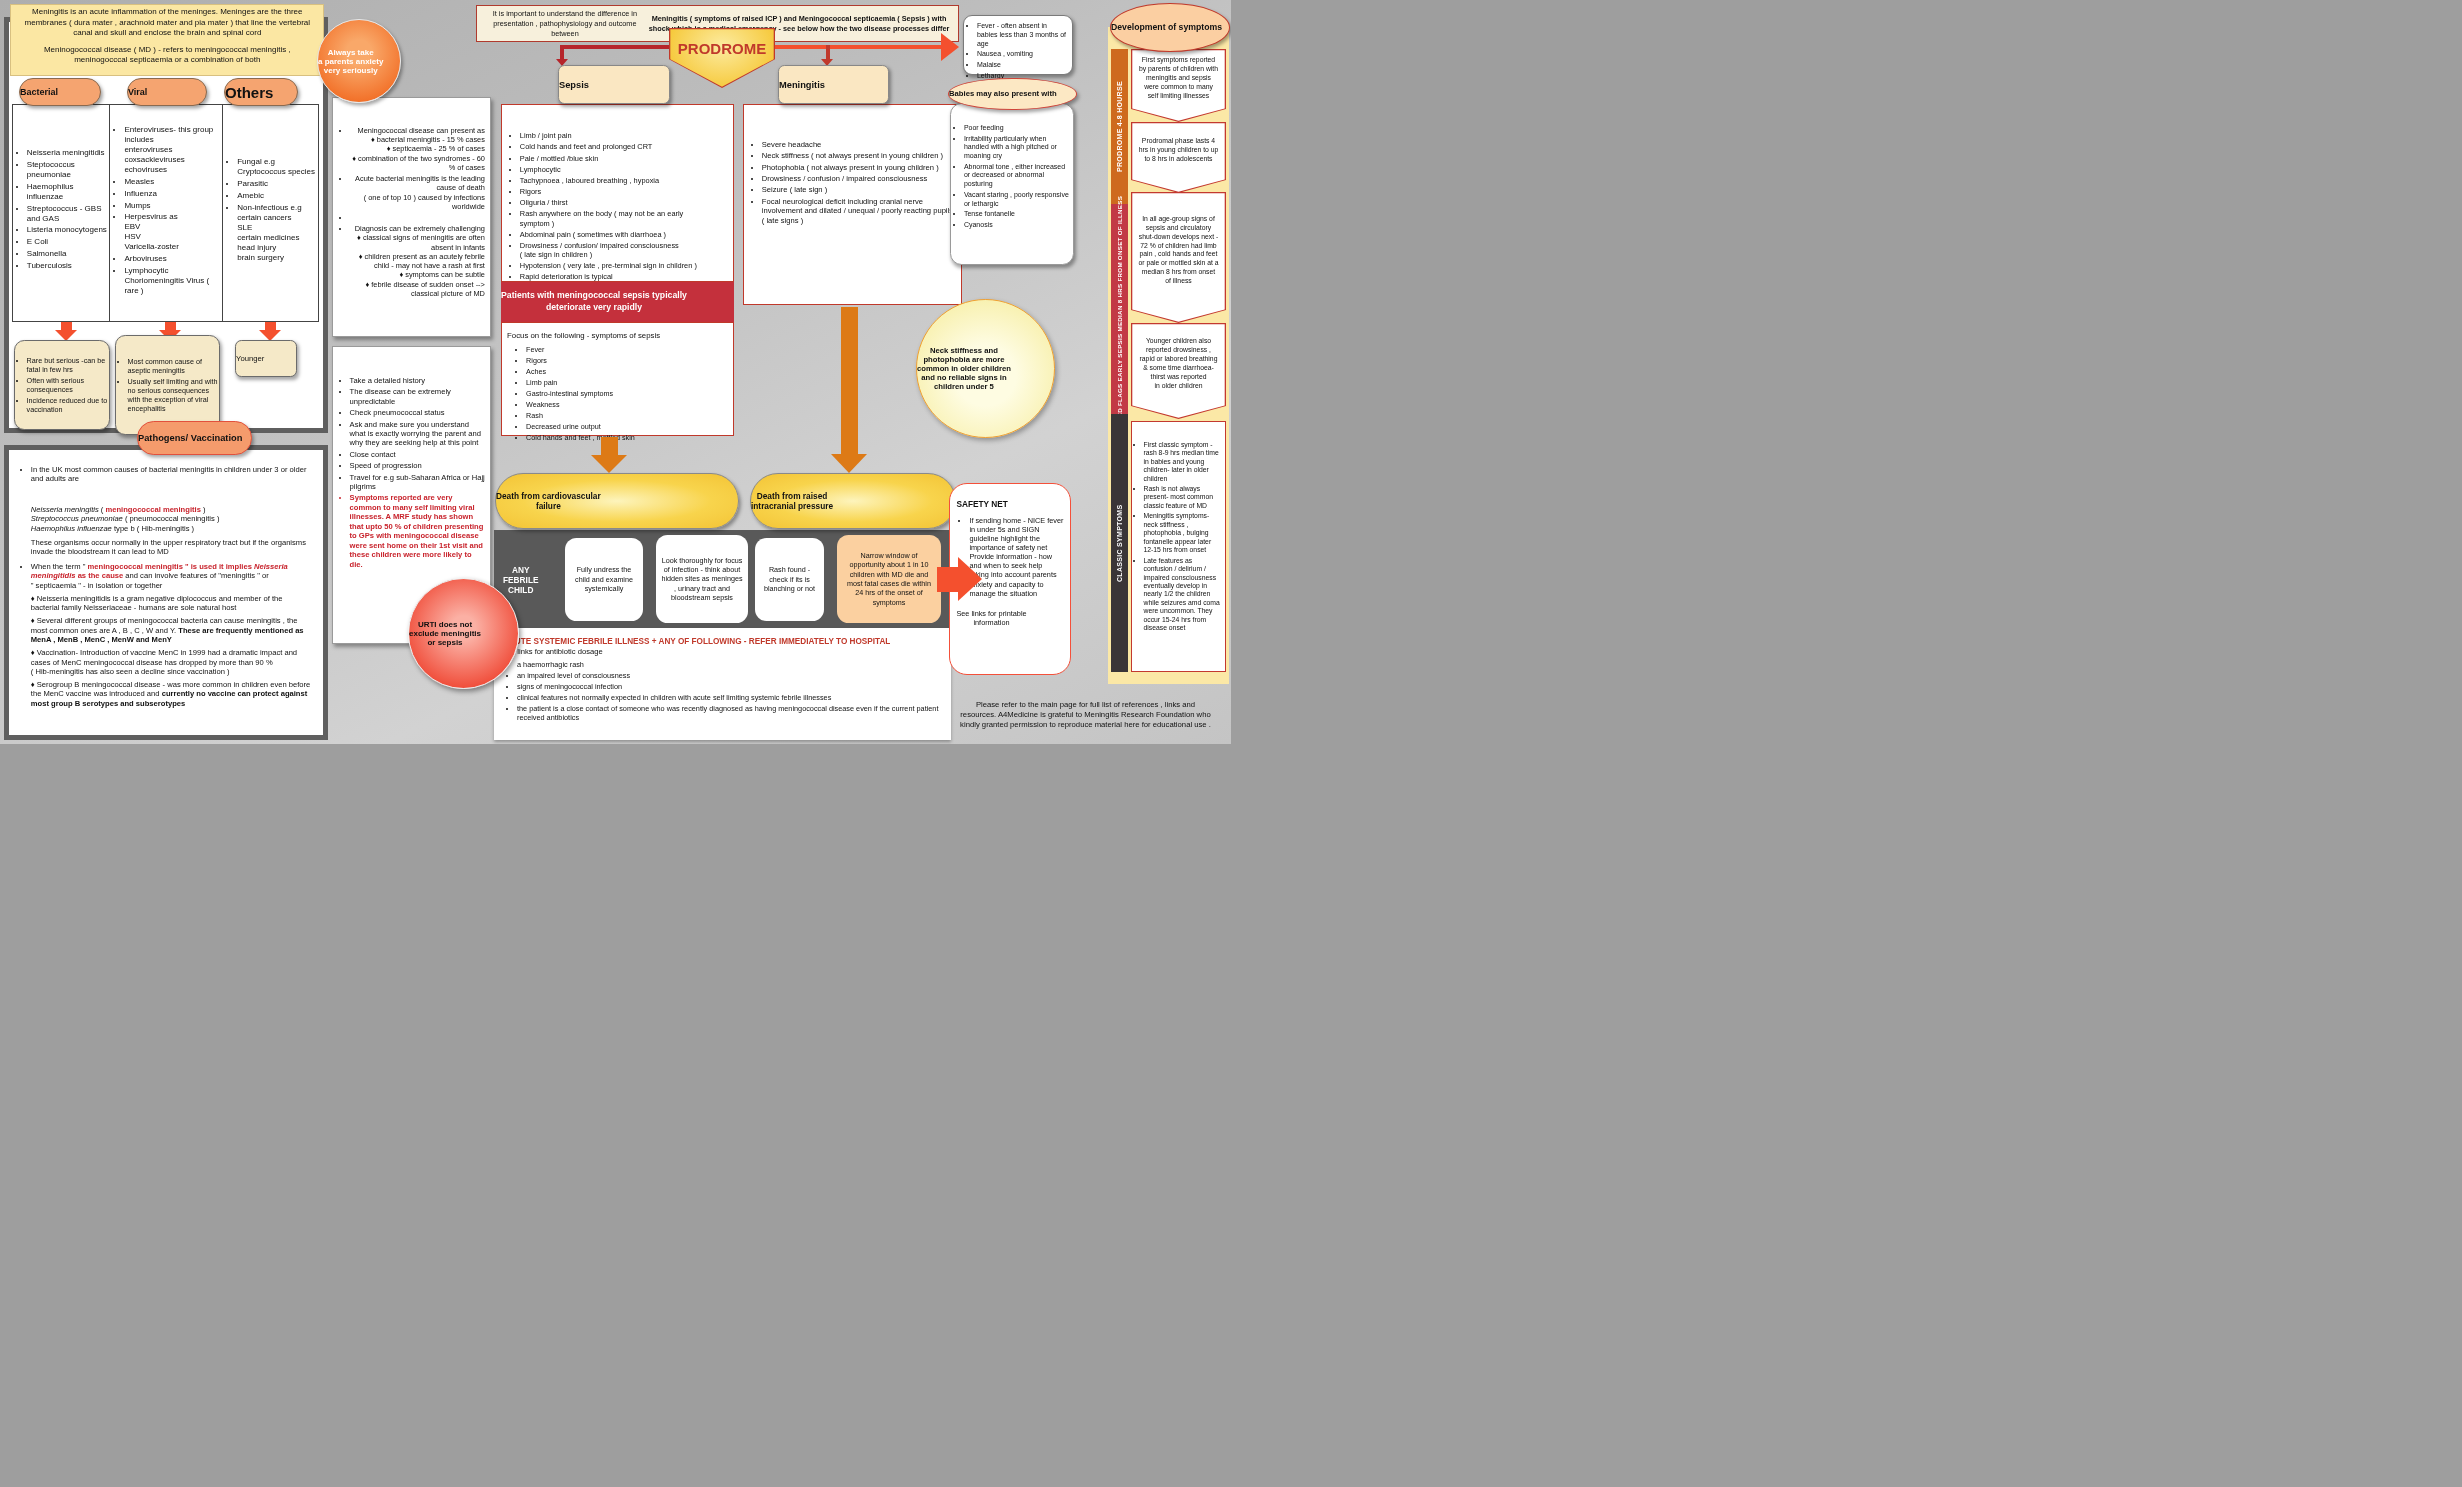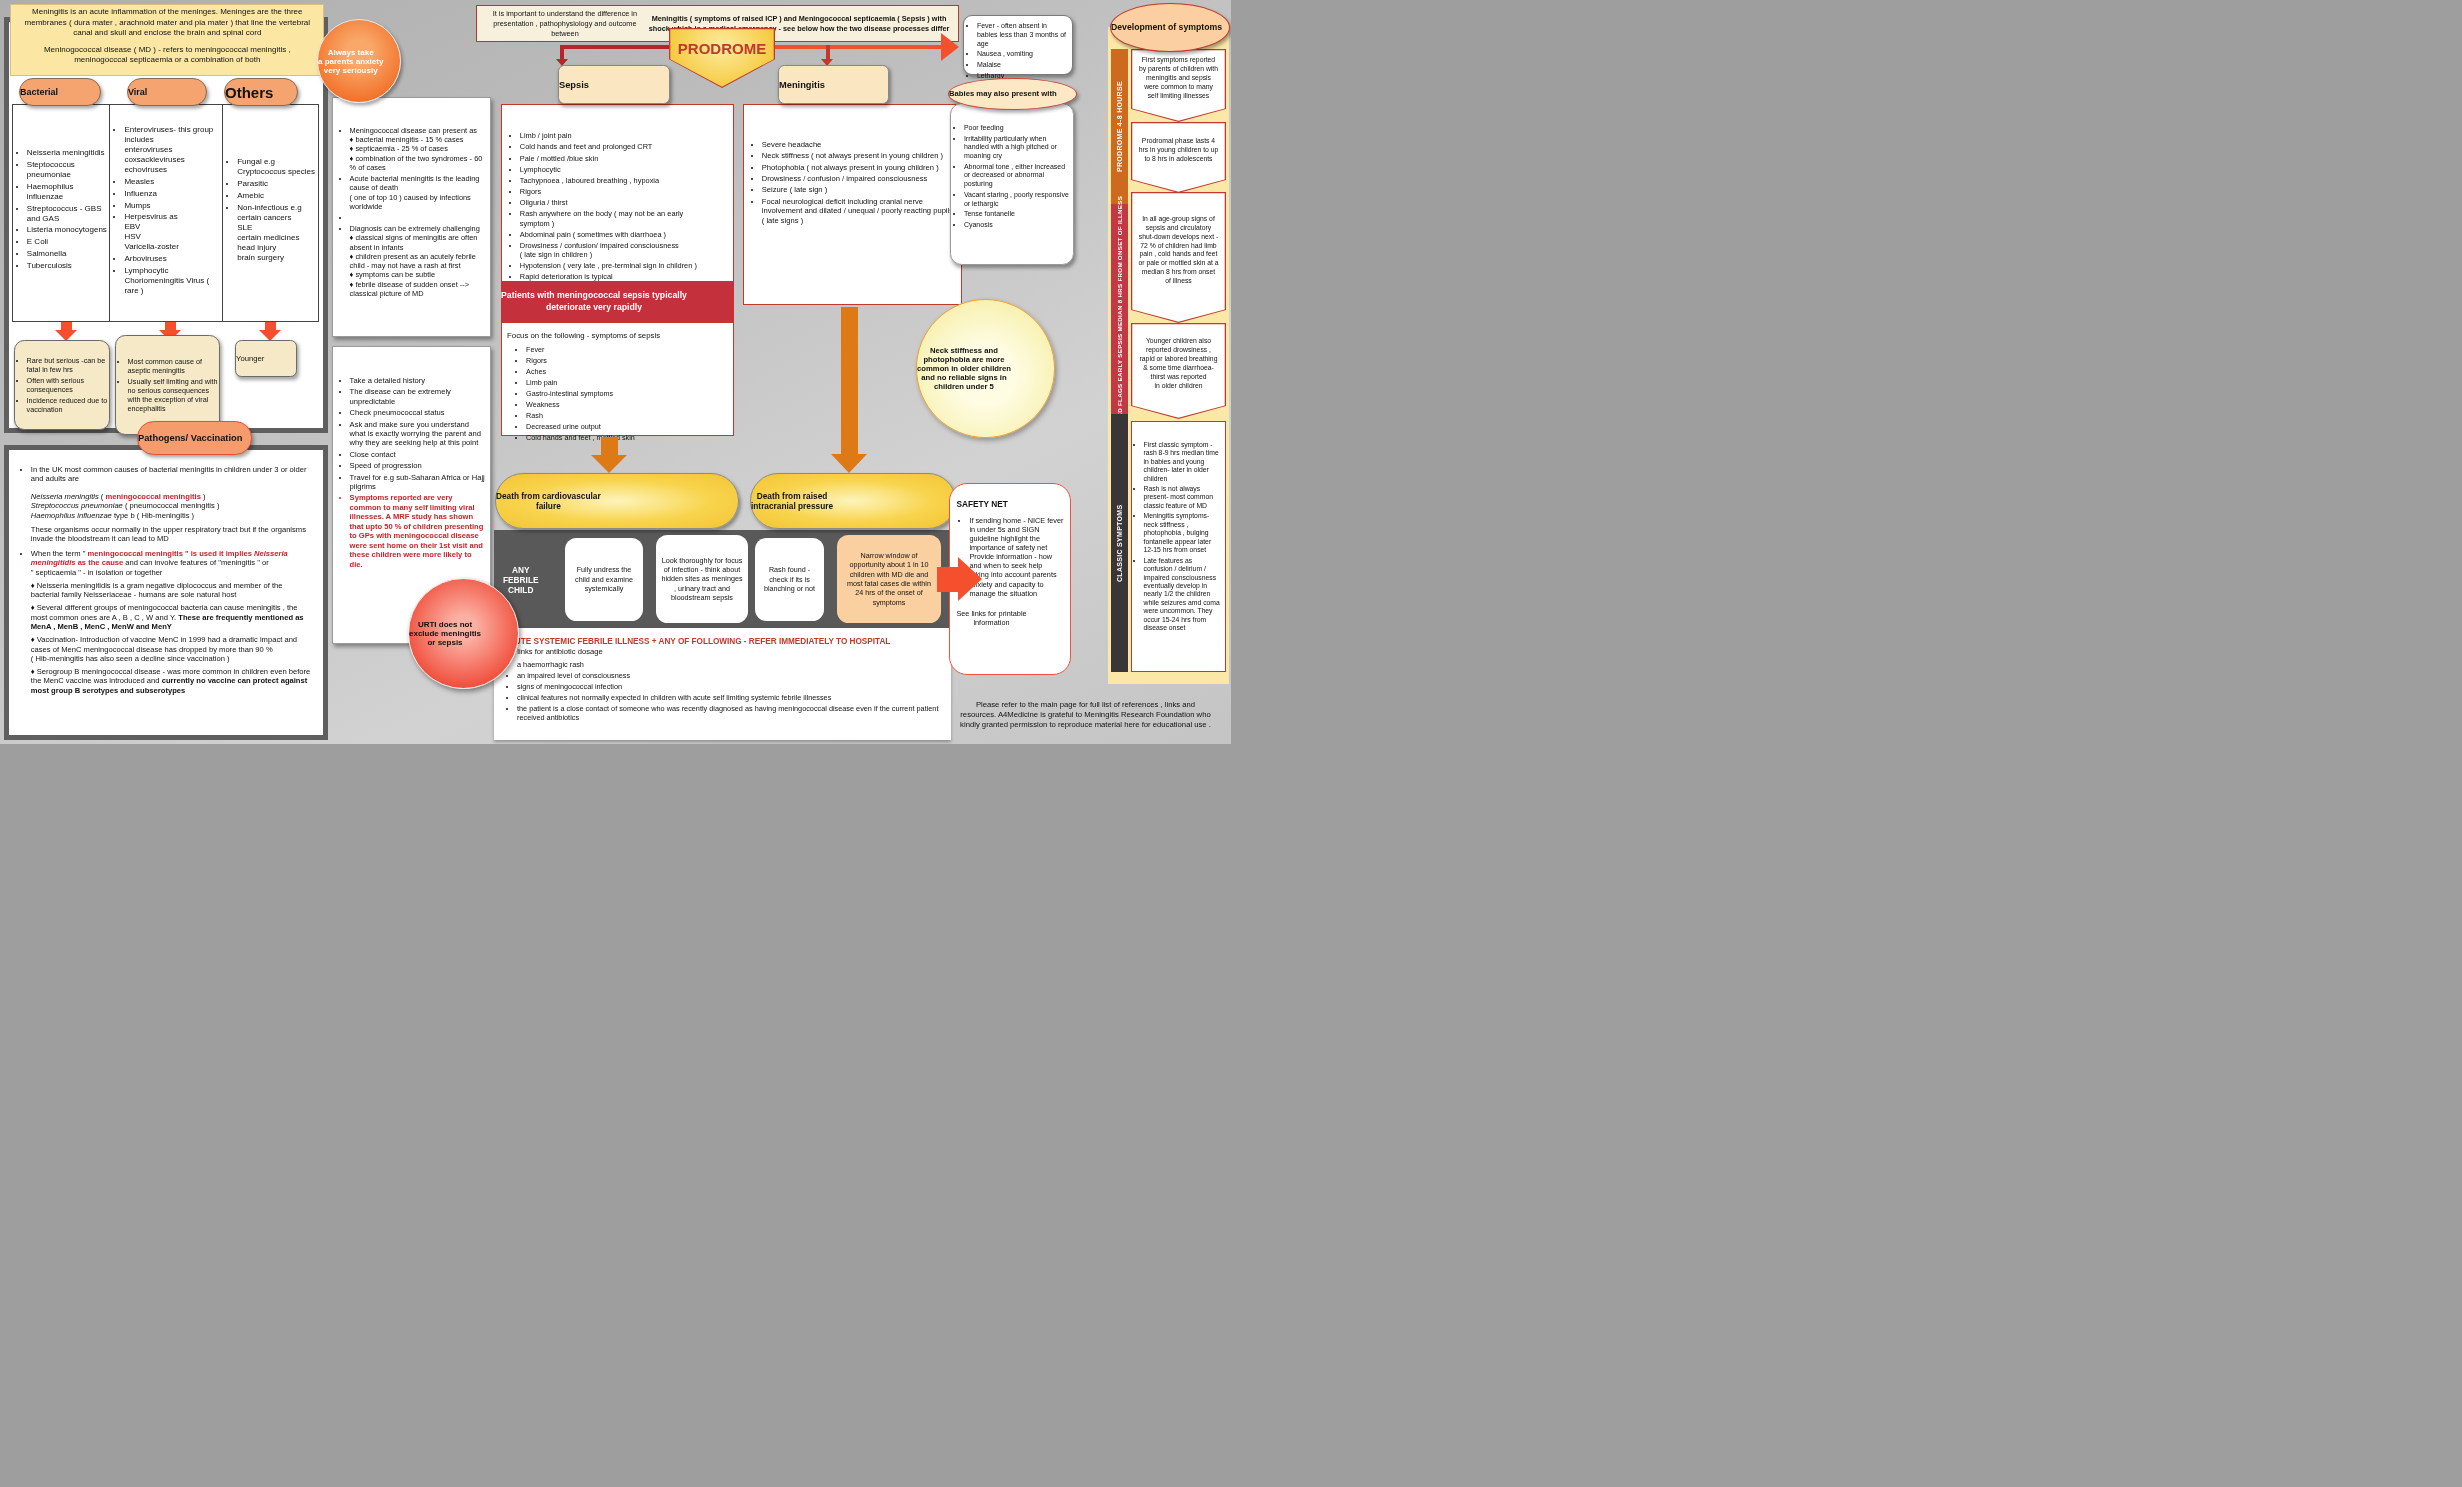--- a/index.html
+++ b/index.html
@@ -136,21 +136,21 @@
   </div>
   <div class="abs c shadow" style="left:235px;top:340px;width:60px;height:35px;background:#F5E9C8;border:1.3px solid #6b6b6b;border-radius:6.4px;font-size:7.7px;">
     <span>Younger</span>
   </div>
 
   <div class="abs c shadow" style="left:137px;top:421px;width:113px;height:32px;background:#F59B6C;border:1.3px solid #E2503C;border-radius:16.7px;font-weight:bold;font-size:9.3px;z-index:3;">
     <span>Pathogens/ Vaccination</span>
   </div>
 
   <div class="abs frame" style="left:3.8px;top:445px;width:324px;height:295px;padding:13px 10.3px 5.1px 9px;font-size:7.6px;line-height:1.23;">
-    <ul class="blt" style="margin-bottom:8px;">
+    <ul class="blt" style="margin-bottom:21px;">
         <li>In the UK most common causes of bacterial meningitis in children under 3 or older and adults are</li>
       </ul>
     <p class="pre" style="margin:3.8px 0 3.8px 13px;"><span class="i">Neisseria meningitis</span><span> ( </span><span class="rb">meningococcal meningitis</span><span> )
 </span><span class="i">Streptococcus pneumoniae</span><span> ( pneumococcal meningitis )
 </span><span class="i">Haemophilus influenzae</span><span> type b ( Hib-meningitis )</span></p>
     <p class="pre" style="margin:5.1px 0 5.1px 13px;">These organisms occur normally in the upper respiratory tract but if the organisms invade the bloodstream it can lead to MD</p>
     <ul class="blt" style="margin-bottom:2.6px;">
         <li class="pre"><span>When the term " </span><span class="rb">meningococcal meningitis " is used it implies </span><span class="rbi">Neisseria meningitidis </span><span class="rb">as the cause </span><span>and can involve features of "meningitis " or
 " septicaemia " - in isolation or together</span></li>
       </ul>
@@ -161,21 +161,21 @@
     <p class="pre" style="margin:3.8px 0 0 13px;"><span>♦ Serogroup B meningococcal disease - was more common in children even before the MenC vaccine was introduced and </span><span class="b">currently no vaccine can protect against most group B serotypes and subserotypes</span></p>
   </div>
 
   <div class="abs c circ pre shadow" style="left:317px;top:19px;width:82px;height:82px;z-index:4;color:#fff;font-weight:bold;font-size:8px;
               background:radial-gradient(circle at 50% 40%,#F9A869 20%,#F1681F 85%);border:1.3px solid #e8e8e8;">
     <span>Always take
 a parents anxiety
 very seriously</span>
   </div>
 
-  <div class="abs whitebox shadow" style="left:332px;top:97px;width:159px;height:240px;padding:26px 5.1px 3.8px 2.6px;font-size:7.4px;">
+  <div class="abs whitebox shadow" style="left:332px;top:97px;width:159px;height:240px;padding:26px 5.1px 3.8px 2.6px;font-size:7.4px;text-align:right;">
     <ul class="blt" style="padding-left:14px;">
         <li>Meningococcal disease can present as
 ♦ bacterial meningitis - 15 % cases
 ♦ septicaemia - 25 % of cases
 ♦ combination of the two syndromes - 60 % of cases</li>
         <li>Acute bacterial meningitis is the leading cause of death
 ( one of top 10 ) caused by infections worldwide</li>
         <li></li>
         <li>Diagnosis can be extremely challenging
 ♦ classical signs of meningitis are often absent in infants

